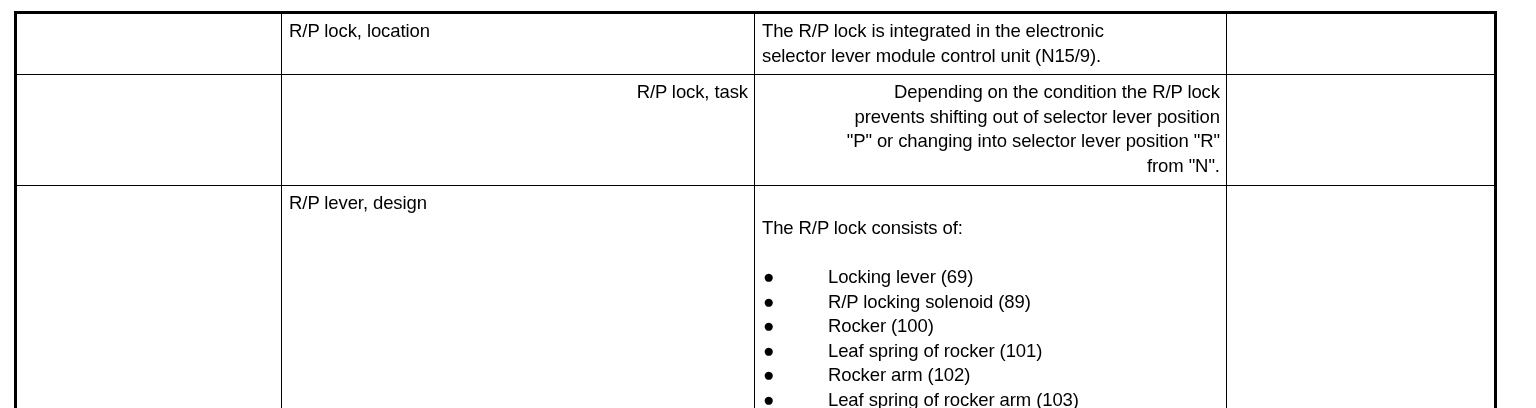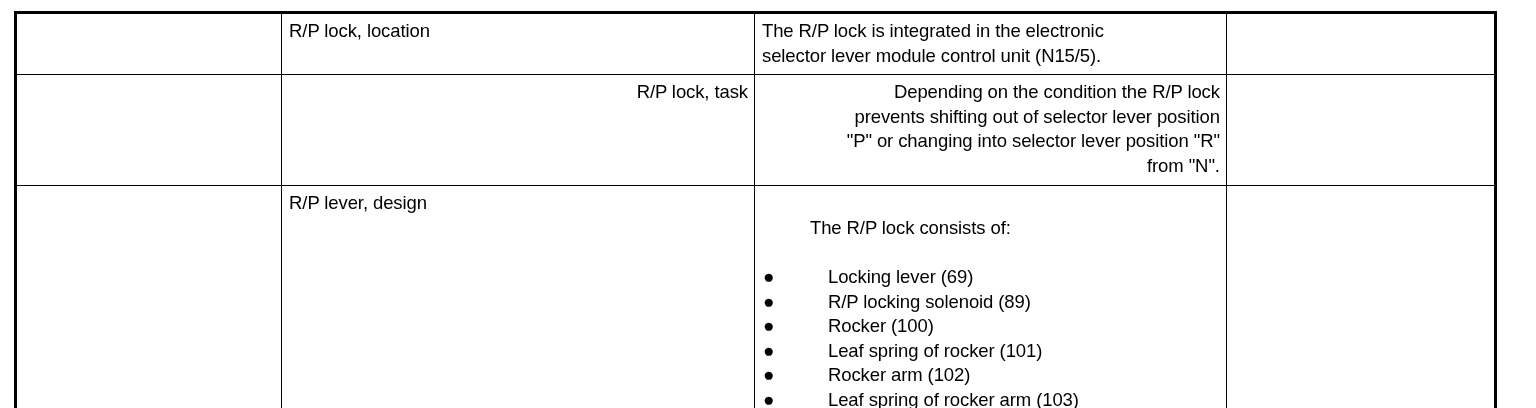--- a/index.html
+++ b/index.html
@@ -50,21 +50,20 @@
   }
   .cell-inner.ref {
     padding-left: 8px;
   }
   .row-location td { height: 58px; }
   .row-task     td { height: 110px; text-align: right; }
   .row-design   td { height: 186px; }
 
   .lead-line {
     display: block;
-    margin-left: 48px;
   }
   ul.bullet-list {
     list-style: none;
     margin: 0;
     padding: 0;
   }
   ul.bullet-list li {
     display: block;
     position: relative;
     padding-left: 66px;
@@ -100,21 +99,21 @@
 
       <tr class="row-location">
         <td>
           <div class="cell-inner blank-cell-inner"></div>
         </td>
         <td>
           <div class="cell-inner">R/P lock, location</div>
         </td>
         <td>
           <div class="cell-inner">The R/P lock is integrated in the electronic
-selector lever module control unit (N15/5).</div>
+selector lever module control unit (N15/9).</div>
         </td>
         <td>
           <div class="cell-inner ref"></div>
         </td>
       </tr>
 
       <tr class="row-task">
         <td>
           <div class="cell-inner blank-cell-inner"></div>
         </td>

